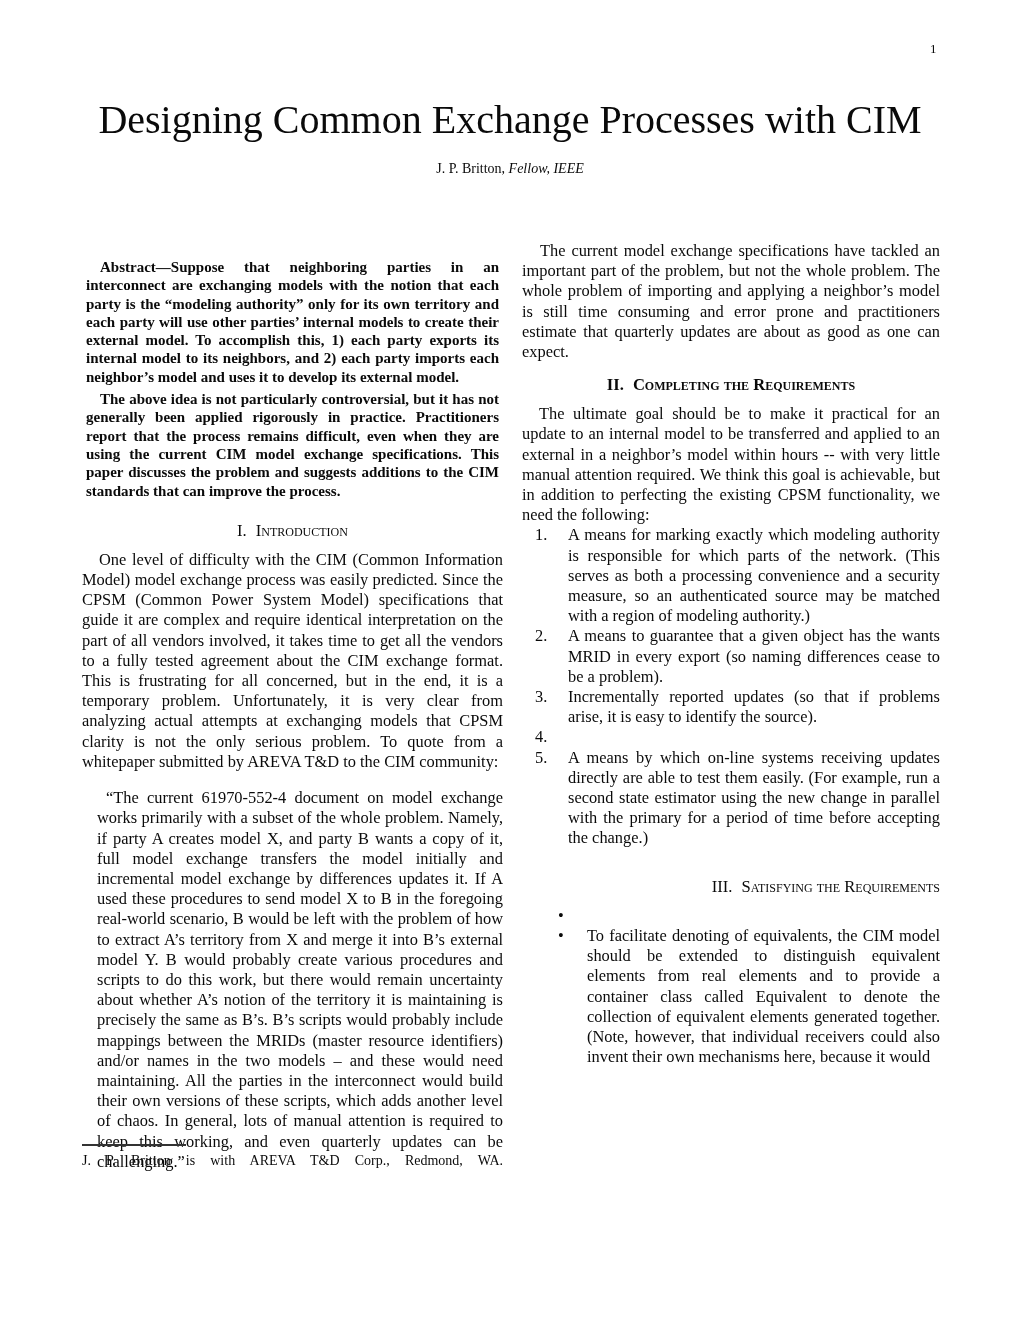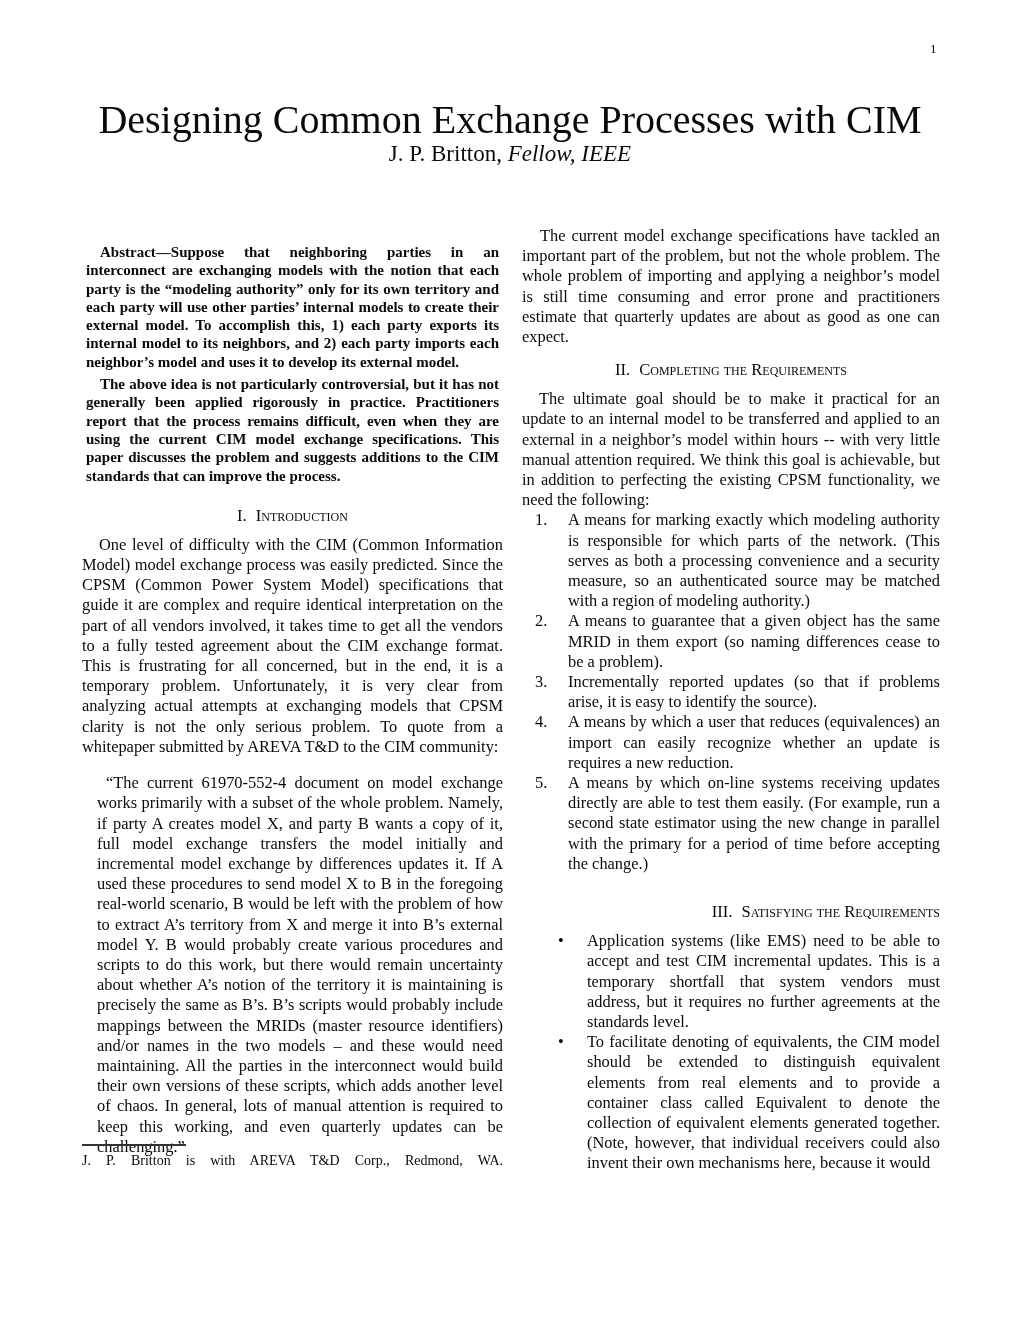--- a/index.html
+++ b/index.html
@@ -22,22 +22,23 @@
   .title {
     margin: 0;
     padding-top: 96px;
     text-align: center;
     font-size: 40px;
     line-height: 47px;
     font-weight: normal;
     letter-spacing: 0px;
   }
   .byline {
+    margin-top: 15px;
     text-align: center;
-    font-size: 23px;
+    font-size: 14px;
     line-height: 21px;
   }
   .byline .it { font-style: italic; }
   .columns {
     display: flex;
     gap: 19px;
     margin: 62px 80px 0 82px;
   }
   .col { font-size: 16.4px; line-height: 20.2px; text-align: justify; }
   .col-left  { width: 421px; flex: none; }
@@ -57,21 +58,21 @@
   .para { margin: 0; text-indent: 17px; }
   .quote { margin: 16px 0 0 15px; text-indent: 9px; }
   .olist { margin: 0; }
   .oli { display: flex; }
   .oli .num { flex: none; width: 33px; padding-left: 13px; text-align: left; }
   .oli .txt { flex: 1; text-align: justify; }
   .blist { margin: 0; }
   .bli { display: flex; }
   .bli .marker { flex: none; width: 29px; padding-left: 36px; text-align: left; }
   .bli .txt { flex: 1; text-align: justify; }
-  .sec-completing { margin-top: 13px; }
+  .sec-completing { margin-top: 13px; font-weight: bold; }
   .sec-satisfying { margin-top: 28px; text-align: right; }
   .footnote {
     position: absolute;
     left: 82px;
     top: 1144px;
     width: 421px;
     font-size: 14px;
     line-height: 19px;
   }
   .fn-rule {
@@ -121,45 +122,43 @@
 
       <p class="para">The ultimate goal should be to make it practical for an update to an internal model to be transferred and applied to an external in a neighbor’s model within hours -- with very little manual attention required. We think this goal is achievable, but in addition to perfecting the existing CPSM functionality, we need the following:</p>
 
       <div class="olist">
         <div class="oli">
           <span class="num">1.</span>
           <span class="txt">A means for marking exactly which modeling authority is responsible for which parts of the network. (This serves as both a processing convenience and a security measure, so an authenticated source may be matched with a region of modeling authority.)</span>
         </div>
         <div class="oli">
           <span class="num">2.</span>
-          <span class="txt">A means to guarantee that a given object has the same MRID in them export (so naming differences cease to be a problem).</span>
+          <span class="txt">A means to guarantee that a given object has the wants MRID in every export (so naming differences cease to be a problem).</span>
         </div>
         <div class="oli">
           <span class="num">3.</span>
           <span class="txt">Incrementally reported updates (so that if problems arise, it is easy to identify the source).</span>
         </div>
         <div class="oli">
           <span class="num">4.</span>
-          <span class="txt">A means by which a user that reduces (equivalences) an import can easily recognize whether an update is requires a new reduction.</span>
         </div>
         <div class="oli">
           <span class="num">5.</span>
           <span class="txt">A means by which on-line systems receiving updates directly are able to test them easily. (For example, run a second state estimator using the new change in parallel with the primary for a period of time before accepting the change.)</span>
         </div>
       </div>
 
       <h2 class="sec sec-satisfying">
         <span class="sec-num">III.</span><span class="sec-text">Satisfying the Requirements</span>
       </h2>
 
 
       <div class="blist">
         <div class="bli">
           <span class="marker">•</span>
-          <span class="txt">Application systems (like EMS) need to be able to accept and test CIM incremental updates. This is a temporary shortfall that system vendors must address, but it requires no further agreements at the standards level.</span>
         </div>
         <div class="bli">
           <span class="marker">•</span>
           <span class="txt">To facilitate denoting of equivalents, the CIM model should be extended to distinguish equivalent elements from real elements and to provide a container class called Equivalent to denote the collection of equivalent elements generated together. (Note, however, that individual receivers could also invent their own mechanisms here, because it would</span>
         </div>
       </div>
     </div>
 
   </div>
 

